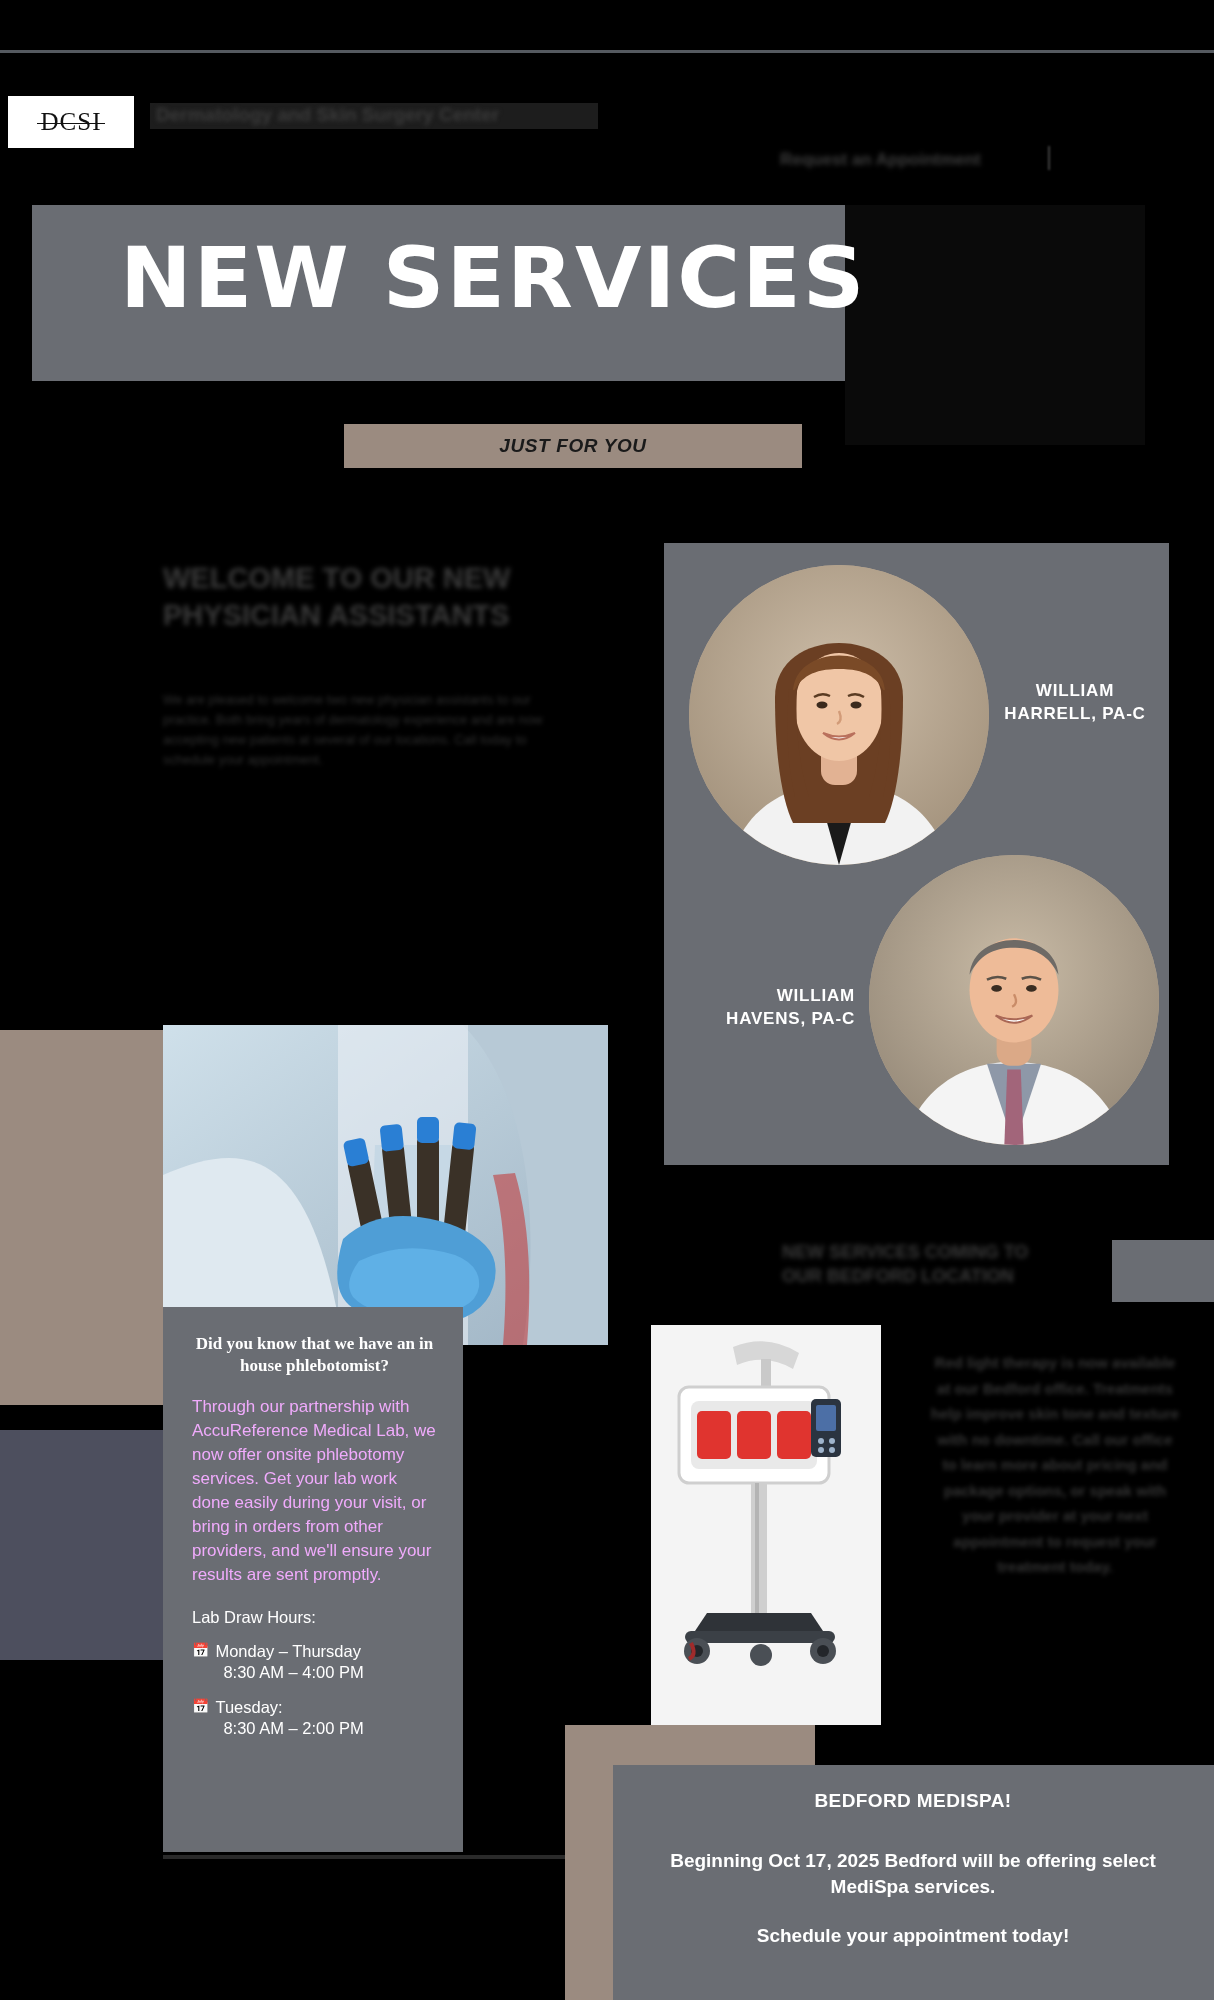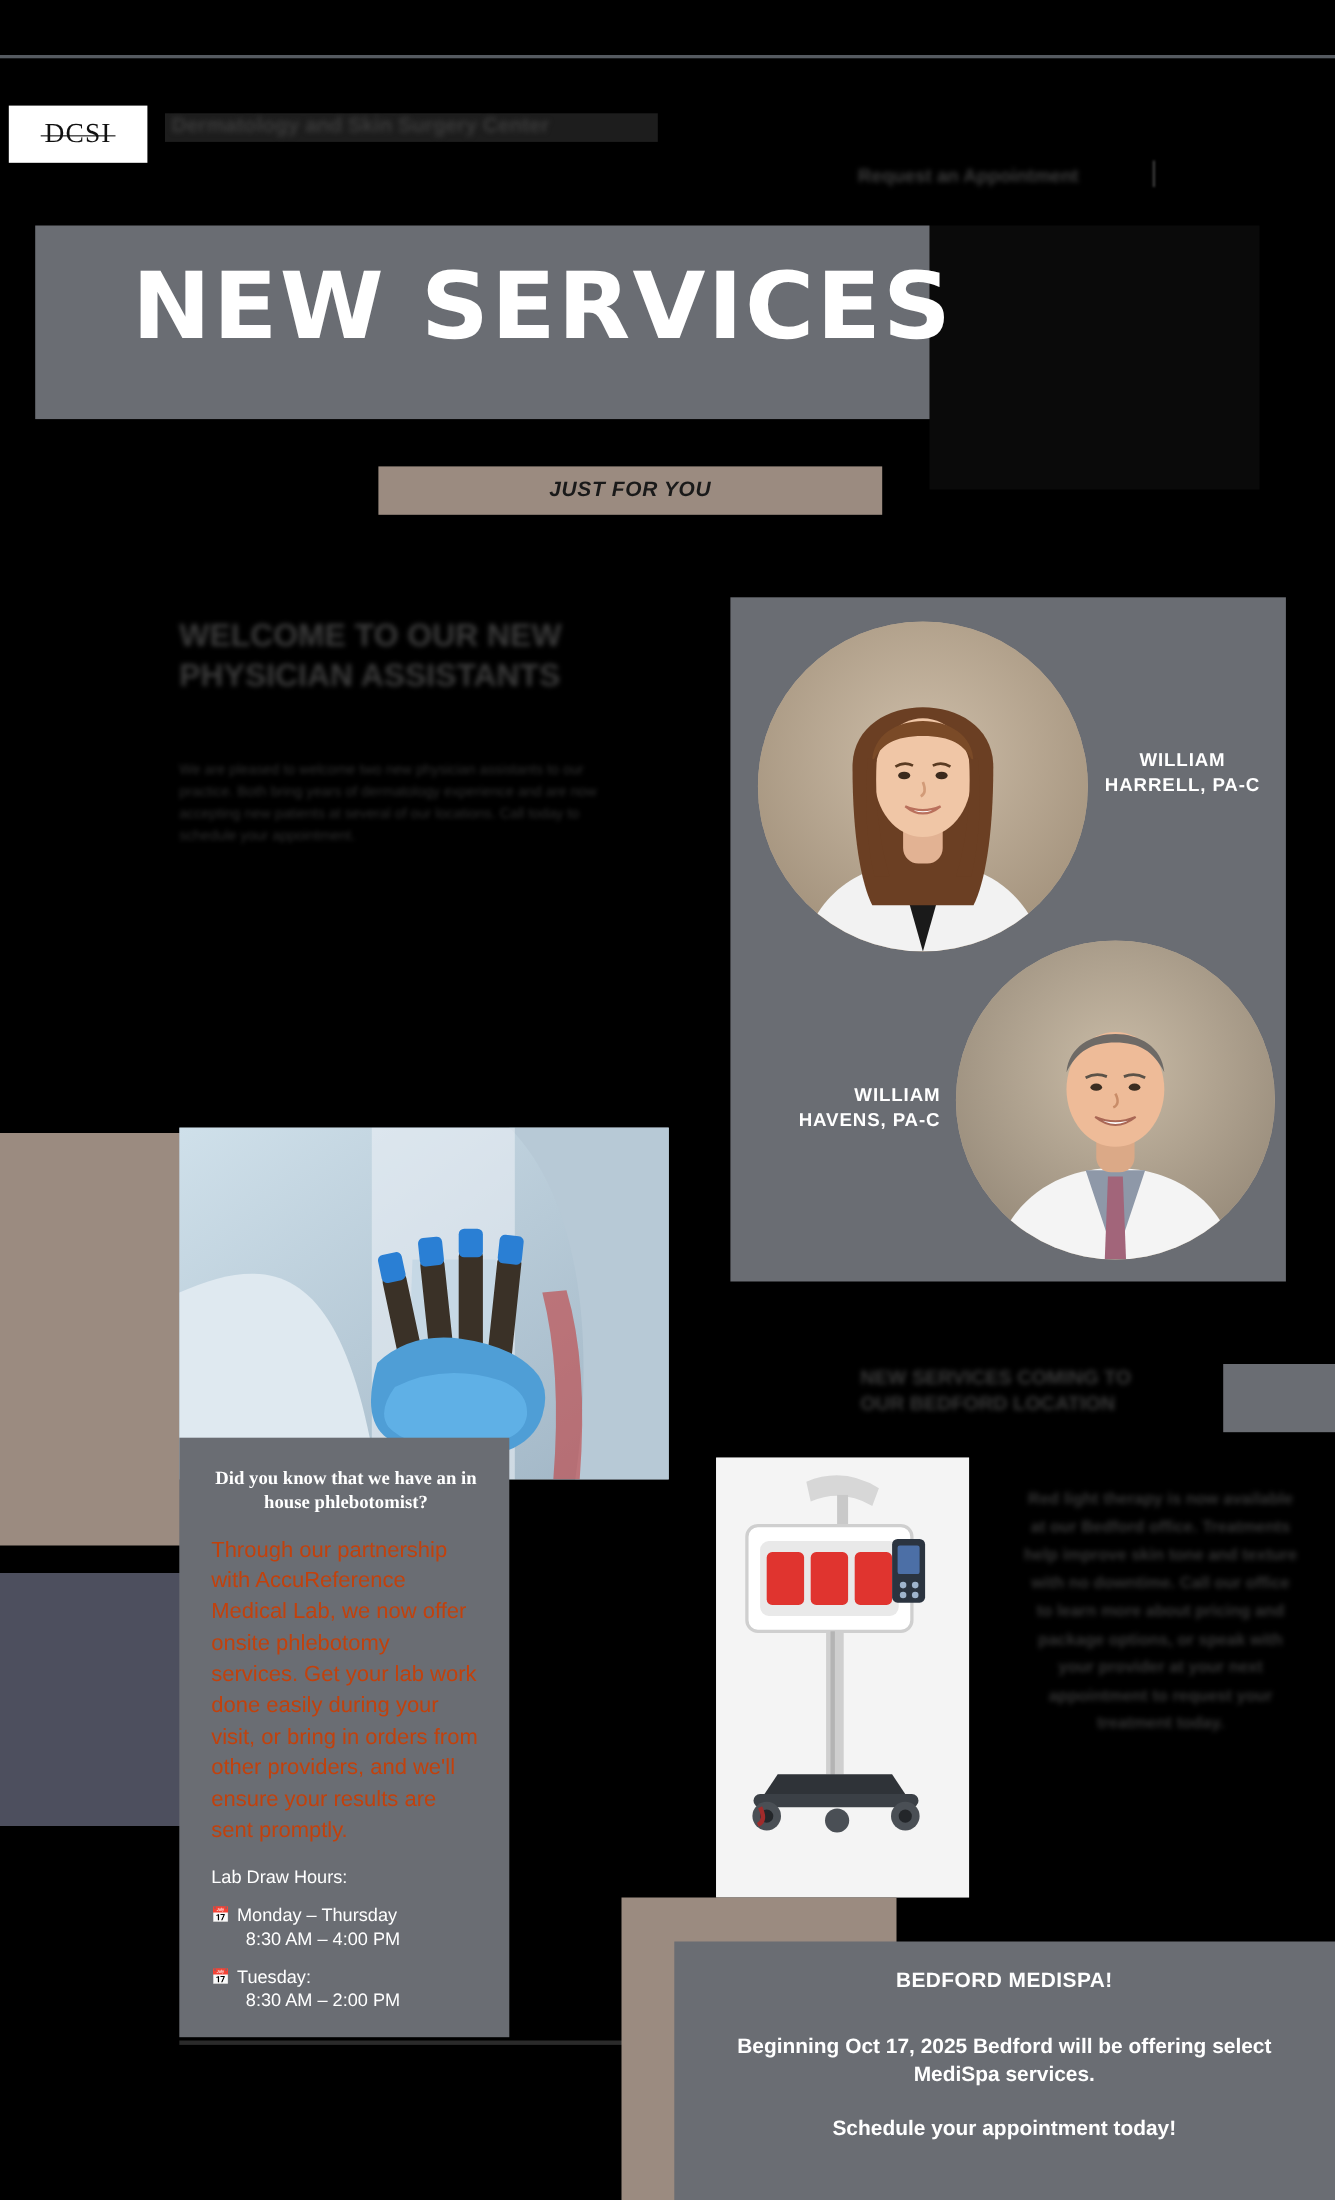--- a/index.html
+++ b/index.html
@@ -280,23 +280,23 @@
   .card-phleb-title {
     font-family: "Liberation Serif", serif;
     font-weight: 700;
     font-size: 17px;
     line-height: 1.28;
     text-align: center;
     color: #ffffff;
     margin-bottom: 18px;
   }
   .card-phleb-body {
-    font-size: 20px;
+    font-size: 17px;
     line-height: 1.42;
-    color: #c2410c;
+    color: #f0abfc;
   }
   .card-phleb-hours-label {
     margin-top: 20px;
     font-size: 16.5px;
     color: #ffffff;
   }
   .hours-row {
     display: flex;
     align-items: flex-start;
     gap: 6px;

